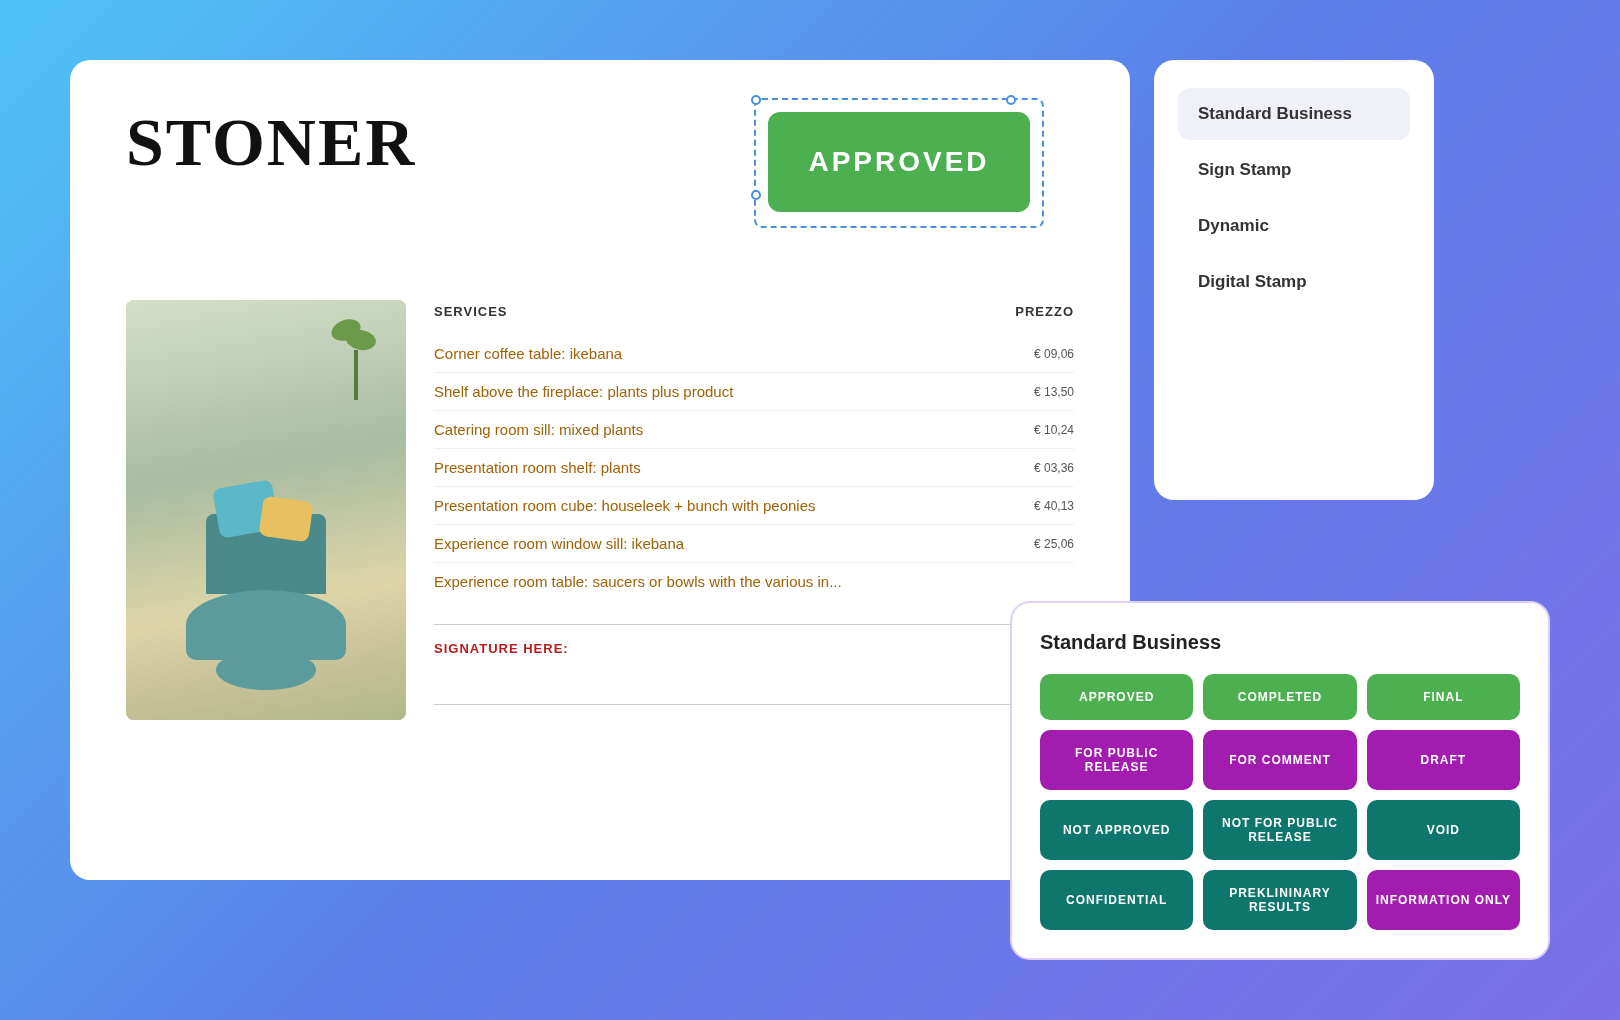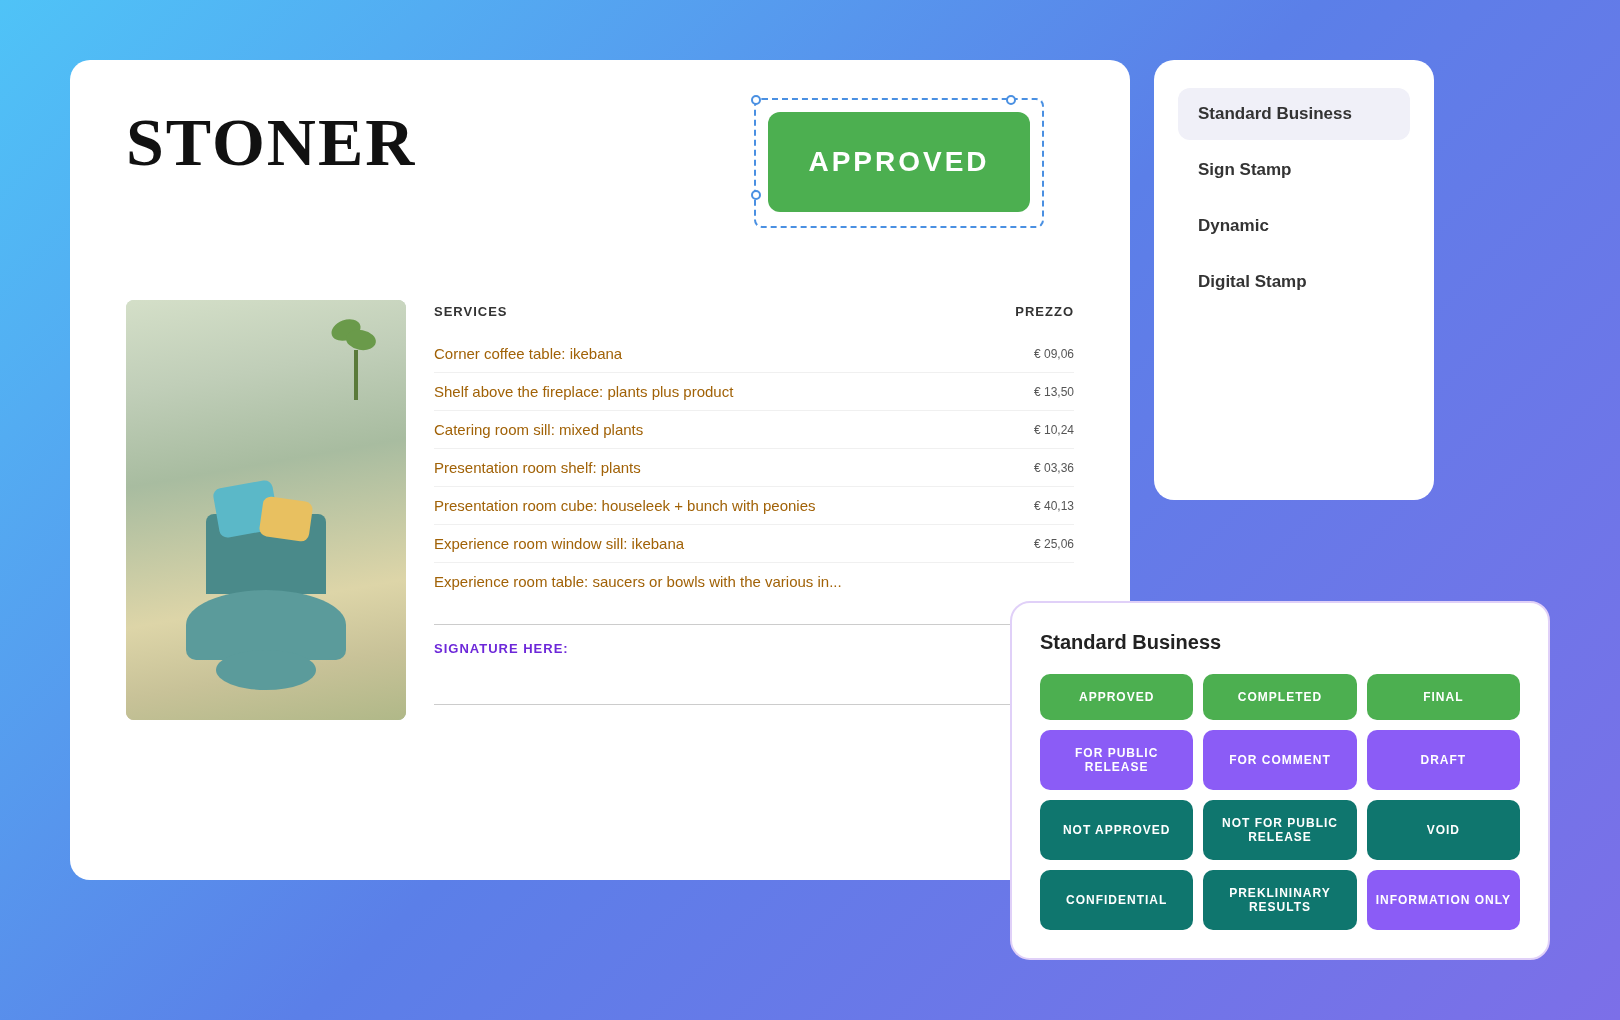--- a/index.html
+++ b/index.html
@@ -256,21 +256,21 @@
 
     .divider-line {
       height: 1px;
       background: #ccc;
       margin: 24px 0 16px;
     }
 
     .signature-label {
       font-size: 13px;
       font-weight: 600;
-      color: #6d28d9;
+      color: #b91c1c;
       letter-spacing: 1px;
     }
 
     .signature-line {
       height: 1px;
       background: #ccc;
       margin-top: 48px;
     }
 
     
@@ -329,21 +329,21 @@
       border-radius: 10px;
       color: white;
       font-size: 12px;
       font-weight: 700;
       letter-spacing: 1px;
       cursor: pointer;
       text-align: center;
     }
 
     .stamp-green { background: #4caf50; }
-    .stamp-blue { background: #8b5cf6; }
+    .stamp-blue { background: #a21caf; }
     .stamp-red { background: #0f766e; }
   </style>
 </head>
 <body>
 
 <div class="main-container">
 
   <div class="document-card">
 
     <div class="doc-header">

